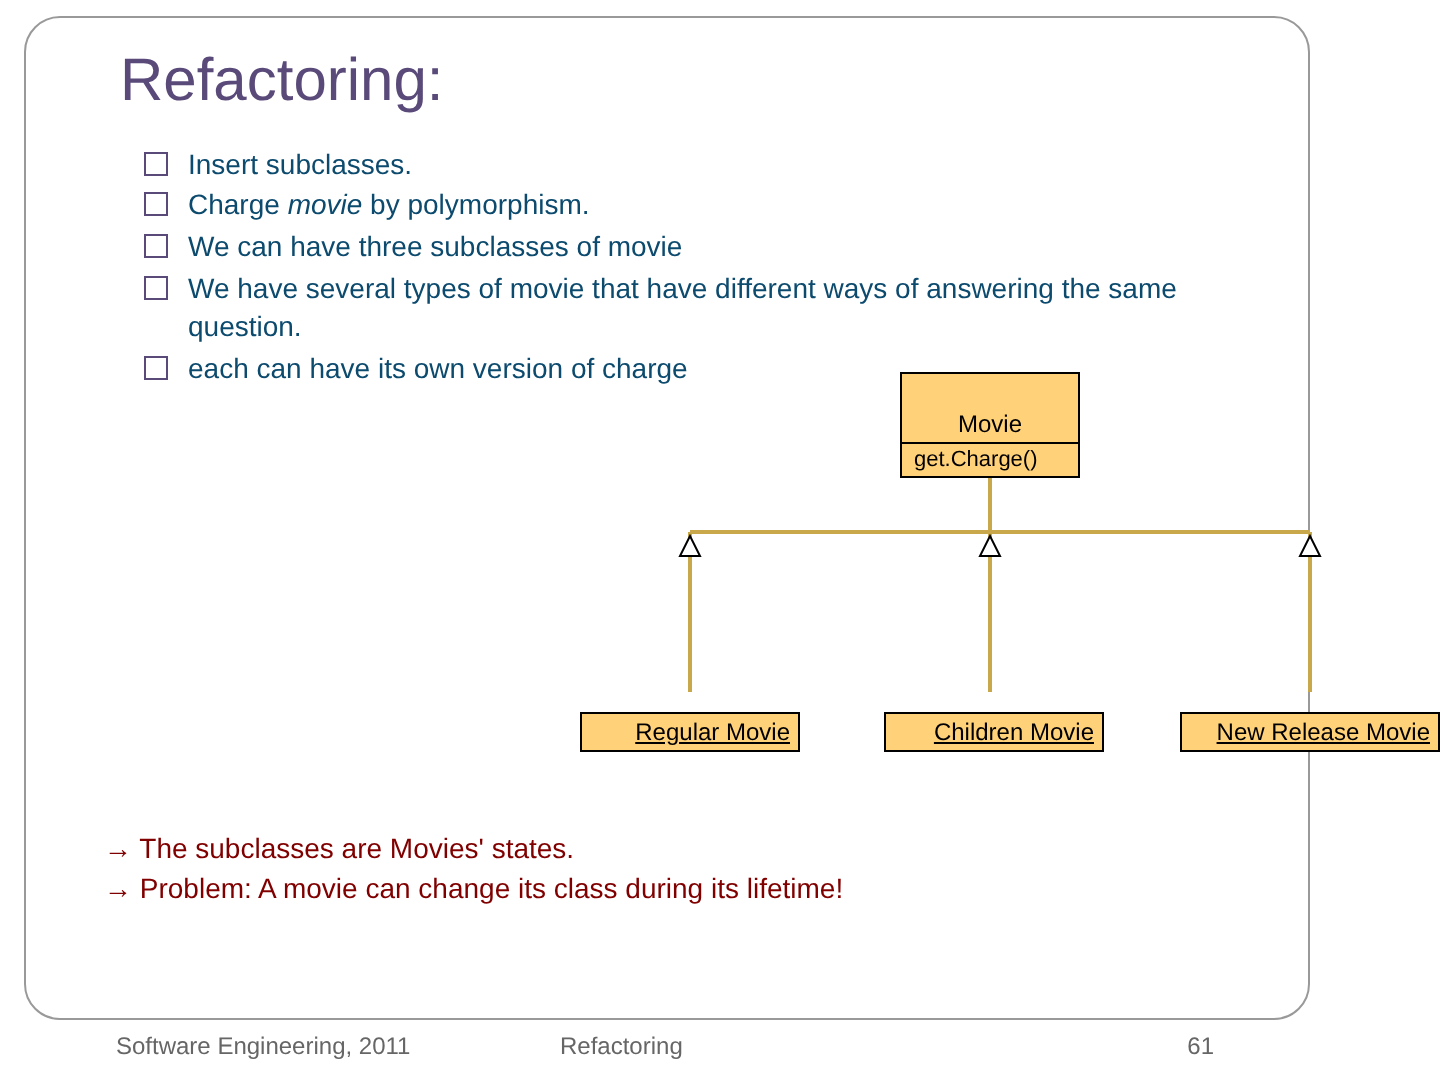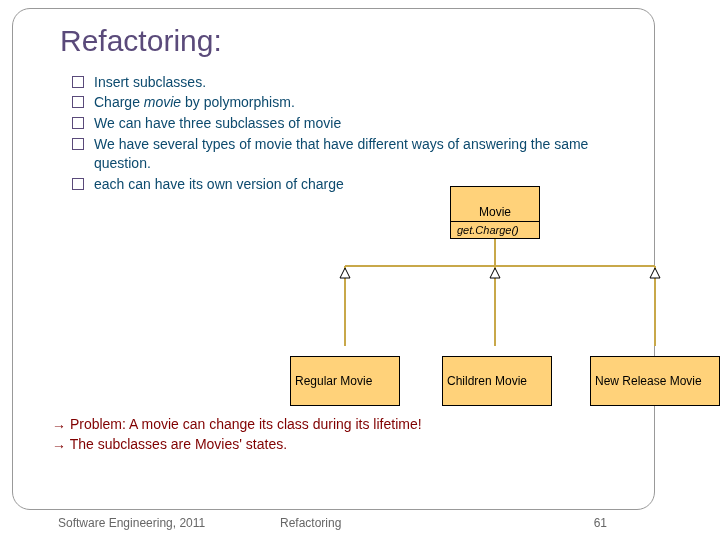--- a/index.html
+++ b/index.html
@@ -77,25 +77,24 @@
   .classbox .name {
     text-align: center;
     padding: 2px 6px;
     border-bottom: 1px solid #000;
     margin-top: 16px;
   }
   .classbox .body {
     padding: 2px 6px;
     min-height: 14px;
     font-size: 11px;
-    font-style: italic;
   }
   .movie { left: 160px; top: 0; width: 90px; }
   .movie .body { min-height: 16px; }
-  .sub { top: 170px; width: 110px; text-align: left; padding: 17px 4px; }
+  .sub { top: 170px; width: 110px; text-align: right; padding: 2px 4px; text-decoration: underline; }
   .sub1 { left: 0; }
   .sub2 { left: 152px; }
   .sub3 { left: 300px; width: 130px; }
   svg.arrows { position: absolute; left: 0; top: 0; width: 420px; height: 220px; }
   .problem {
     position: absolute;
     left: 52px;
     top: 415px;
     font-size: 14px;
     color: #800000;
@@ -165,24 +164,24 @@
       <div class="name">Movie</div>
       <div class="body">get.Charge()</div>
     </div>
     <div class="classbox sub sub1">Regular Movie</div>
     <div class="classbox sub sub2">Children Movie</div>
     <div class="classbox sub sub3">New Release Movie</div>
   </div>
 
   <div class="problem">
     <div>
-      <span class="arrowglyph">→</span><span> Problem: A movie can change its class during its lifetime!</span>
+      <span class="arrowglyph">→</span><span> The subclasses are Movies' states.</span>
     </div>
     <div>
-      <span class="arrowglyph">→</span><span> The subclasses are Movies' states.</span>
+      <span class="arrowglyph">→</span><span> Problem: A movie can change its class during its lifetime!</span>
     </div>
   </div>
 
   <div class="footer">
     <span class="fleft">Software Engineering, 2011</span>
     <span class="fcenter">Refactoring</span>
     <span class="fright">61</span>
   </div>
 </div>
 

